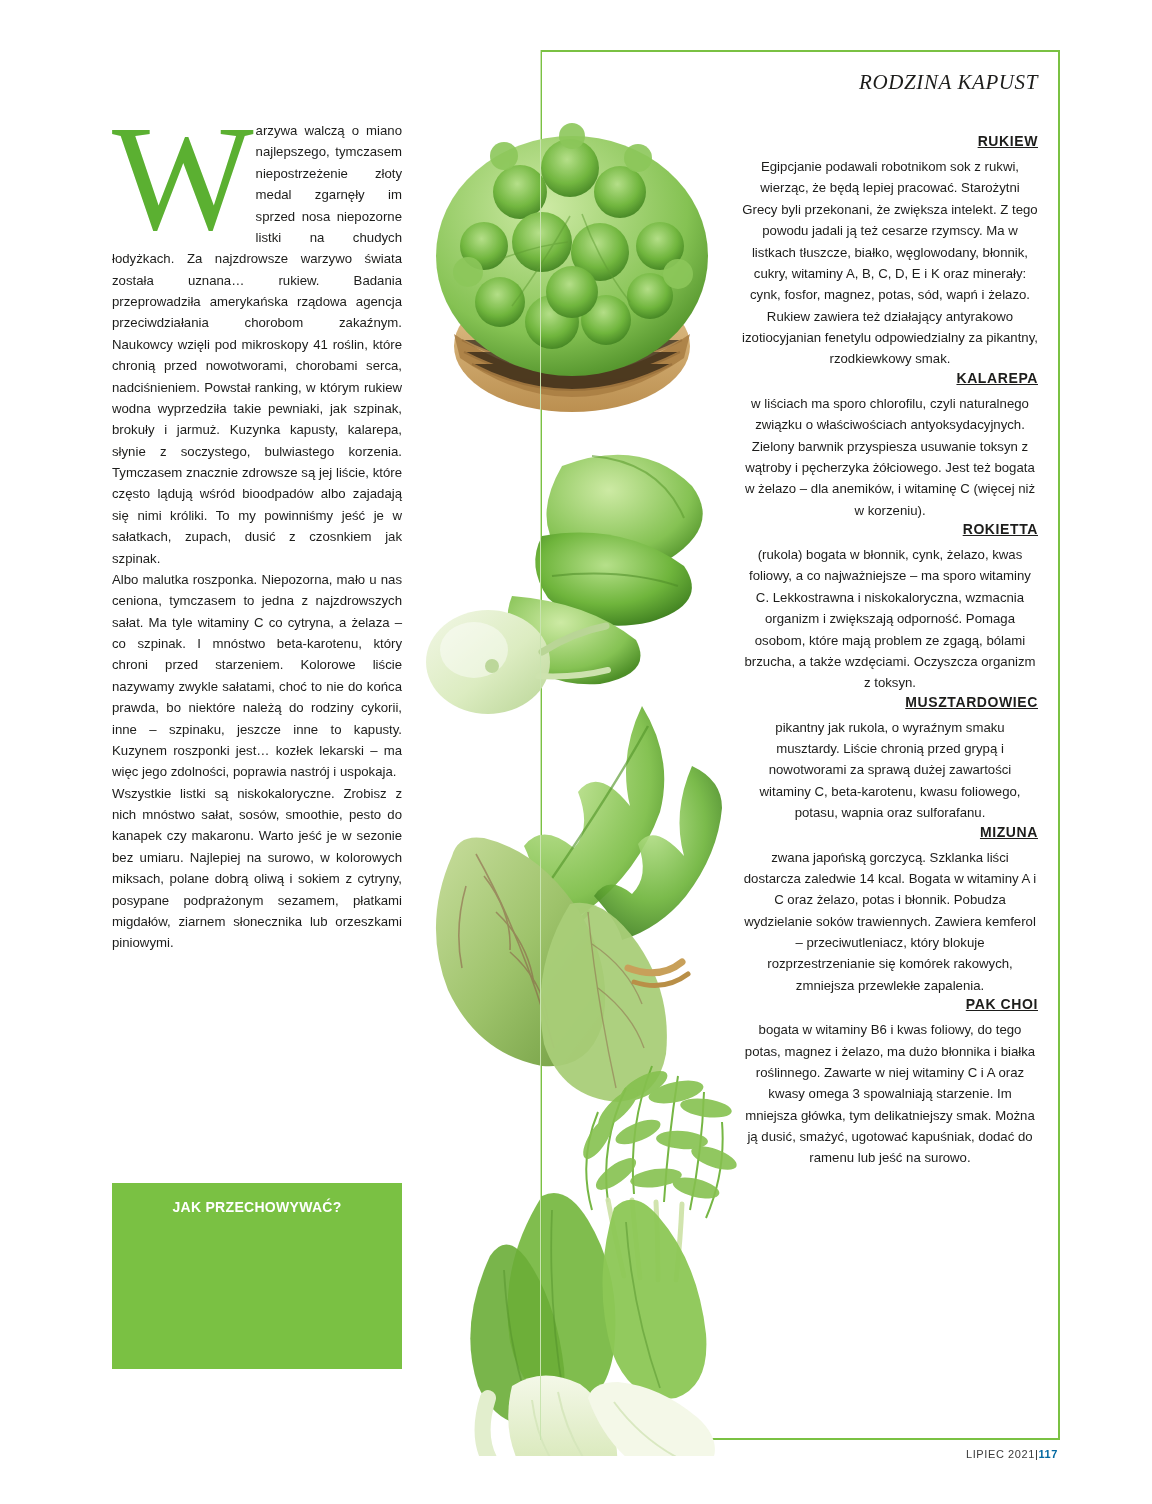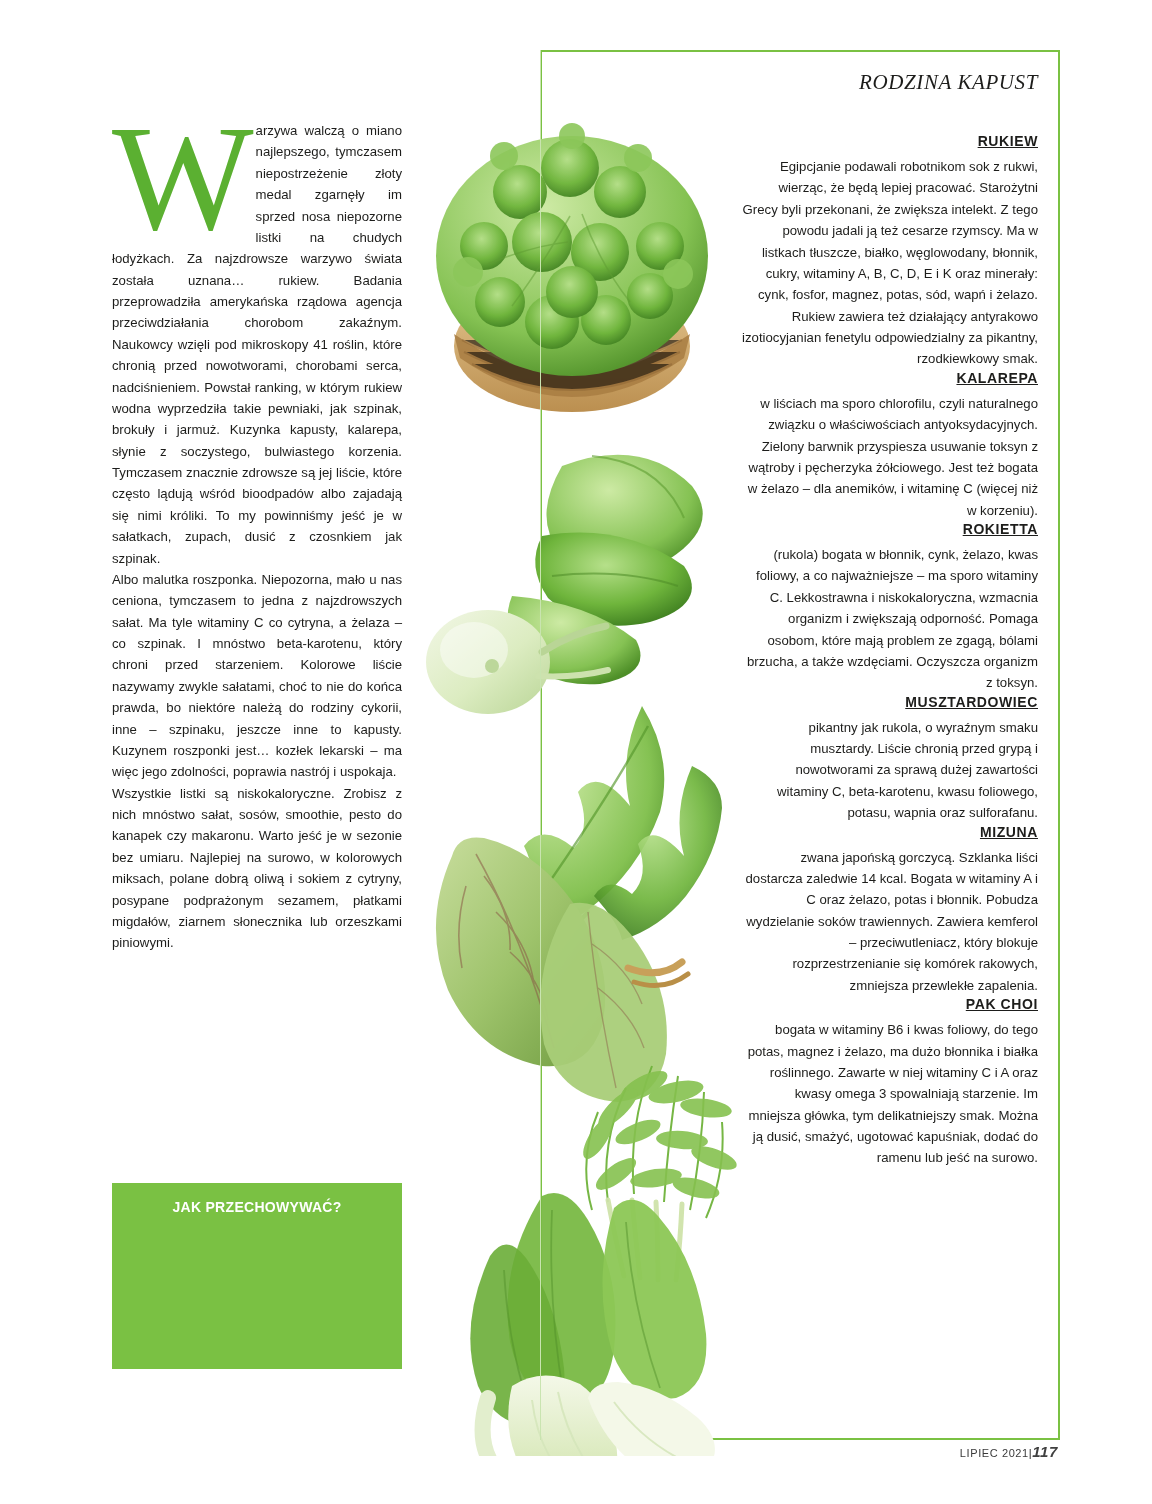--- a/index.html
+++ b/index.html
@@ -105,21 +105,21 @@
     letter-spacing: .6px;
     color: #1d1d1b;
     margin-bottom: 7px;
     text-decoration: underline;
   }
   .sec-body {
     font-size: 13.2px;
     line-height: 1.62;
     color: #1d1d1b;
     margin-bottom: 26px;
-    text-align: right;
+    text-align: center;
   }
   .sec-body:last-child { margin-bottom: 0; }
 
   
   .photo-strip {
     position: absolute;
     left: 392px;
     top: 96px;
     width: 360px;
     height: 1360px;
@@ -140,23 +140,22 @@
   .footer {
     position: absolute;
     right: 94px;
     bottom: 44px;
     font-size: 11px;
     letter-spacing: .6px;
     color: #3a3a3a;
   }
   .footer .pageno {
     font-weight: bold;
-    font-size: 15px;
-    color: #404040;
-    font-style: italic;
+    font-size: 11px;
+    color: #0369a1;
   }
   .footer .bar { color: #1d1d1b; }
 </style>
 </head>
 <body>
 
 <div class="page">
 
   <div class="frame-line frame-top"></div>
   <div class="frame-line frame-right"></div>

